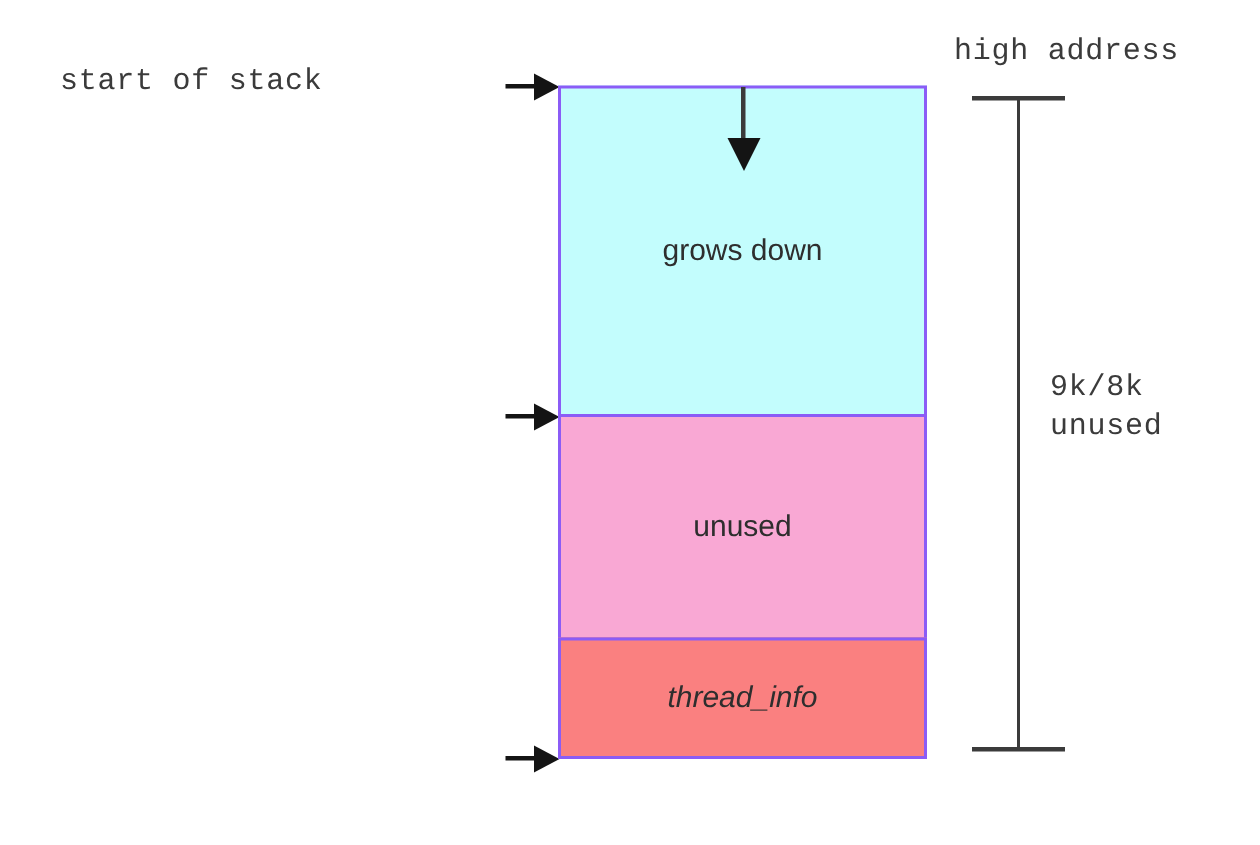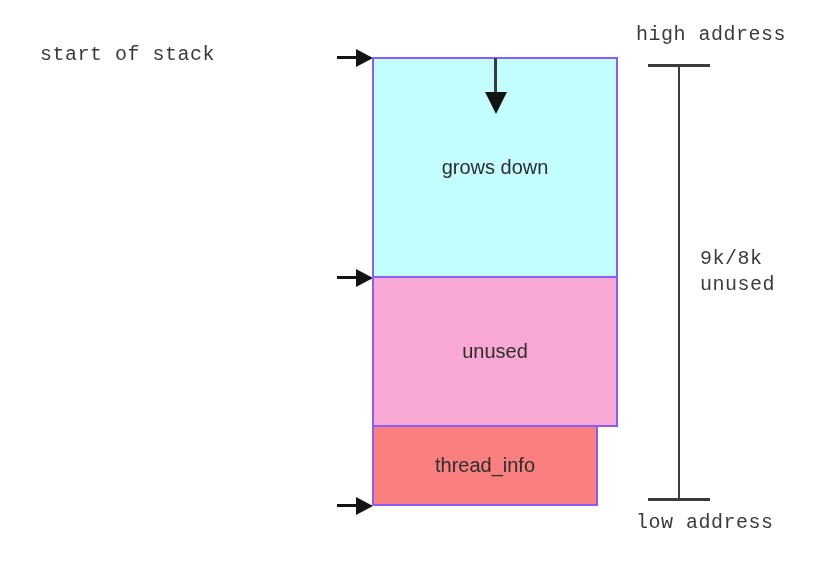--- a/index.html
+++ b/index.html
@@ -111,32 +111,31 @@
   <div class="leader-head" style="left:356px; top:497px;"></div>
 
   <div class="region" style="left:372px; top:57px; width:246px; height:221px; background:#c3fdfd;">
     <span class="sans-label" style="position:static;">grows down</span>
   </div>
 
   <div class="region" style="left:372px; top:276px; width:246px; height:151px; background:#f9a8d4;">
     <span class="sans-label" style="position:static;">unused</span>
   </div>
 
-  <div class="region" style="left:372px; top:425px; width:226px; height:81px; background:#fa8080;">
+  <div class="region" style="left:372px; top:425px; width:246px; height:81px; background:#fa8080;font-style:italic;">
     <span class="sans-label" style="position:static;">thread_info</span>
   </div>
 
   <div class="down-shaft" style="left:494px; top:58px; height:36px;"></div>
   <div class="down-head" style="left:485px; top:92px;"></div>
 
   <div class="dim-tick" style="left:648px; top:64px; width:62px;"></div>
   <div class="dim-line" style="left:678px; top:64px; height:436px;"></div>
   <div class="dim-tick" style="left:648px; top:498px; width:62px;"></div>
 
   <div class="mono-label" style="left:636px; top:22px;font-family:Liberation Mono, monospace;">high address</div>
 
   <div class="mono-label" style="left:700px; top:246px;">9k/8k</div>
 
   <div class="mono-label" style="left:700px; top:272px;">unused</div>
 
-  <div class="mono-label" style="left:636px; top:510px;">low address</div>
 
 </div>
 
 </body></html>

